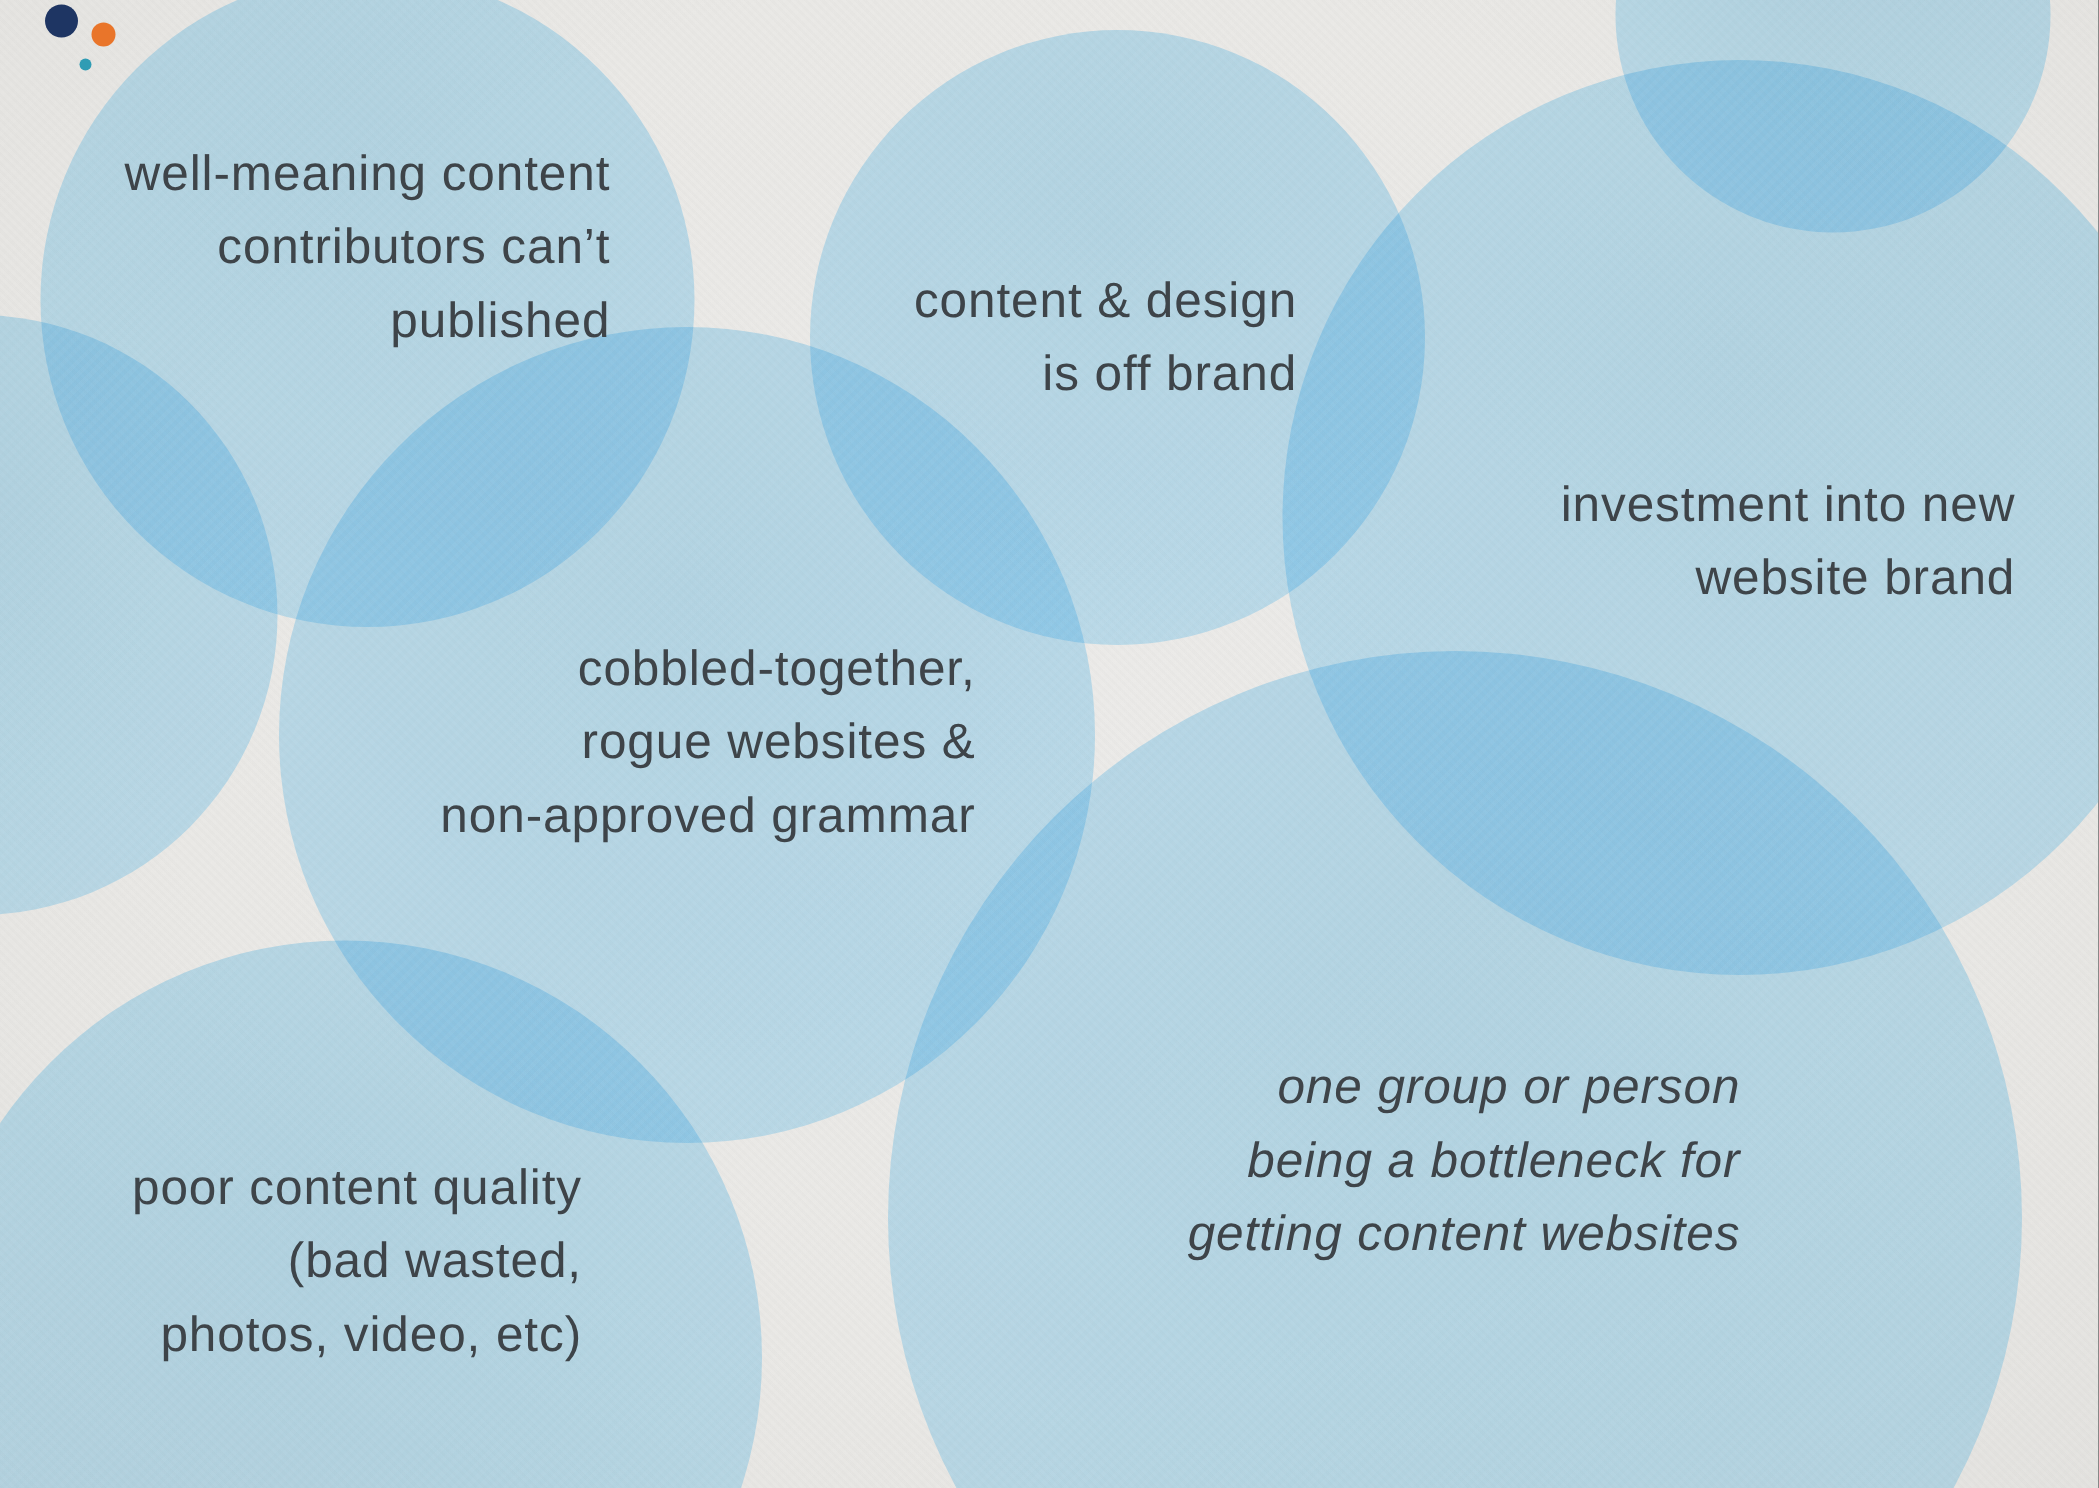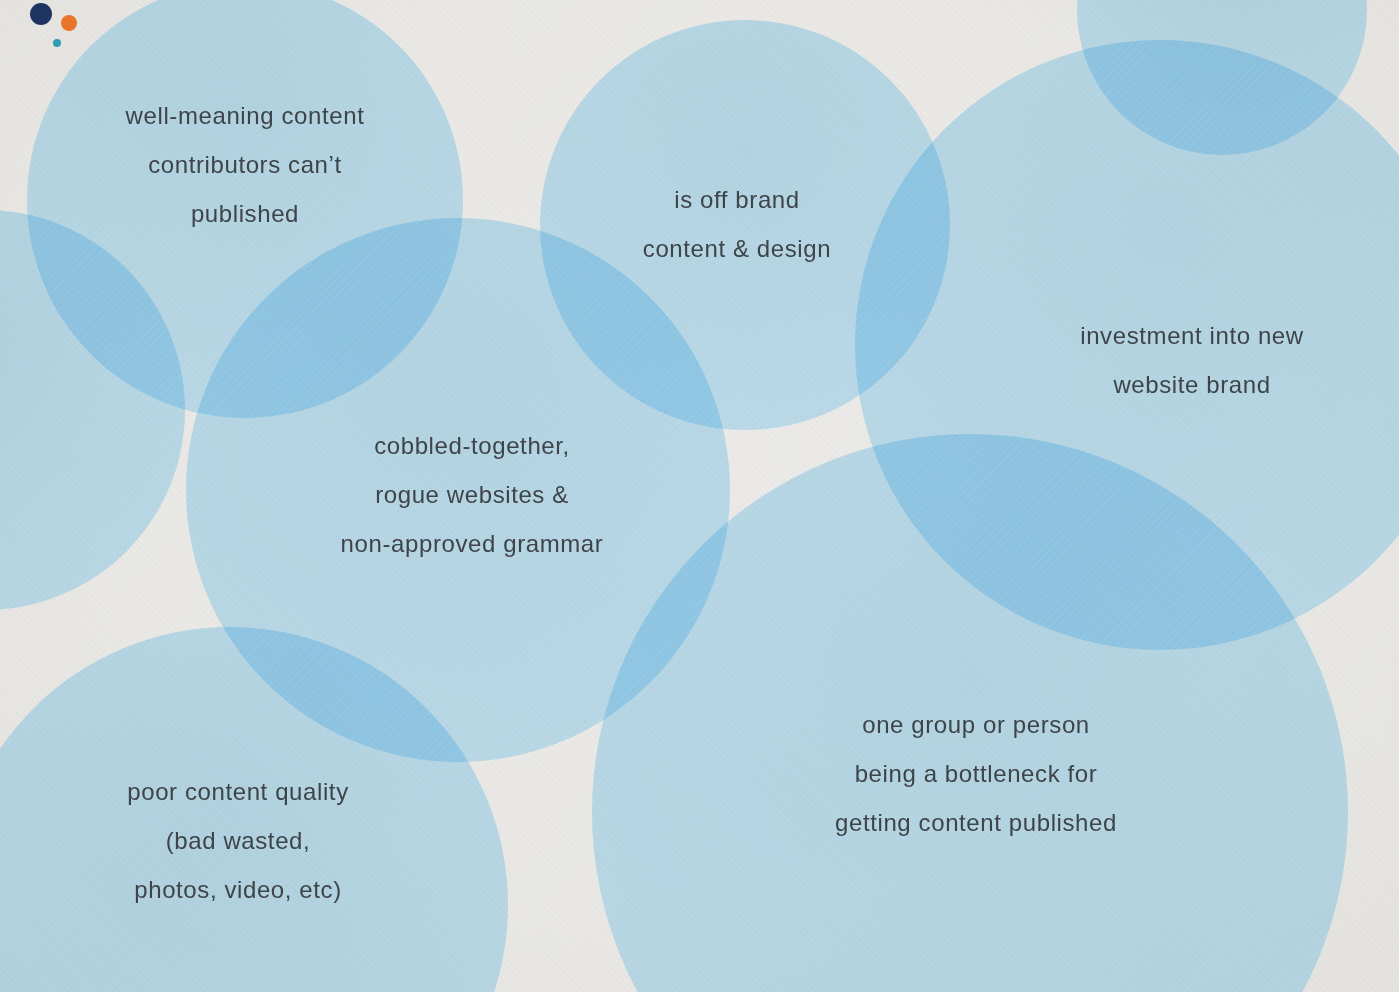--- a/index.html
+++ b/index.html
@@ -33,35 +33,35 @@
   .c-cobbled  { left:  186px; top:  218px; width: 544px; height: 544px; }
   .c-content  { left:  540px; top:   20px; width: 410px; height: 410px; }
   .c-topright { left: 1077px; top: -135px; width: 290px; height: 290px; }
   .c-invest   { left:  855px; top:   40px; width: 610px; height: 610px; }
   .c-group    { left:  592px; top:  434px; width: 756px; height: 756px; }
   .c-poor     { left:  -48px; top:  627px; width: 556px; height: 556px; }
 
   .bubble-text {
     position: absolute;
     transform: translate(-50%, -50%);
-    text-align: center;
+    text-align: right;
     color: #3e4449;
-    font-size: 24px;
+    font-size: 33px;
     line-height: 49px;
     letter-spacing: 0.6px;
     white-space: nowrap;
     z-index: 6;
   }
   .bubble-text span { display: block; }
   .t-well    { left:  245px; top: 164px; }
   .t-content { left:  737px; top: 224px; }
   .t-invest  { left: 1192px; top: 360px; }
   .t-cobbled { left:  472px; top: 494px; }
   .t-poor    { left:  238px; top: 840px; }
-  .t-group   { left:  976px; top: 773px; }
+  .t-group   { left:  976px; top: 773px; font-style: italic; }
 
   .logo { position: absolute; left: 0; top: 0; width: 110px; height: 70px; z-index: 7; }
   .logo .dot { position: absolute; border-radius: 50%; }
   .dot-navy   { left: 30px; top:  3px; width: 22px; height: 22px; }
   .dot-orange { left: 61px; top: 15px; width: 16px; height: 16px; }
   .dot-teal   { left: 53px; top: 39px; width:  8px; height:  8px; }
 </style>
 </head>
 <body>
 
@@ -82,22 +82,22 @@
   <div class="bubble c-group"></div>
   <div class="bubble c-poor"></div>
 
   <div class="bubble-text t-well">
     <span>well-meaning content</span>
     <span>contributors can’t</span>
     <span>published</span>
   </div>
 
   <div class="bubble-text t-content">
+    <span>content &amp; design</span>
     <span>is off brand</span>
-    <span>content &amp; design</span>
   </div>
 
   <div class="bubble-text t-invest">
     <span>investment into new</span>
     <span>website brand</span>
   </div>
 
   <div class="bubble-text t-cobbled">
     <span>cobbled-together,</span>
     <span>rogue websites &amp;</span>
@@ -106,16 +106,16 @@
 
   <div class="bubble-text t-poor">
     <span>poor content quality</span>
     <span>(bad wasted,</span>
     <span>photos, video, etc)</span>
   </div>
 
   <div class="bubble-text t-group">
     <span>one group or person</span>
     <span>being a bottleneck for</span>
-    <span>getting content published</span>
+    <span>getting content websites</span>
   </div>
 
 </div>
 
 </body></html>

